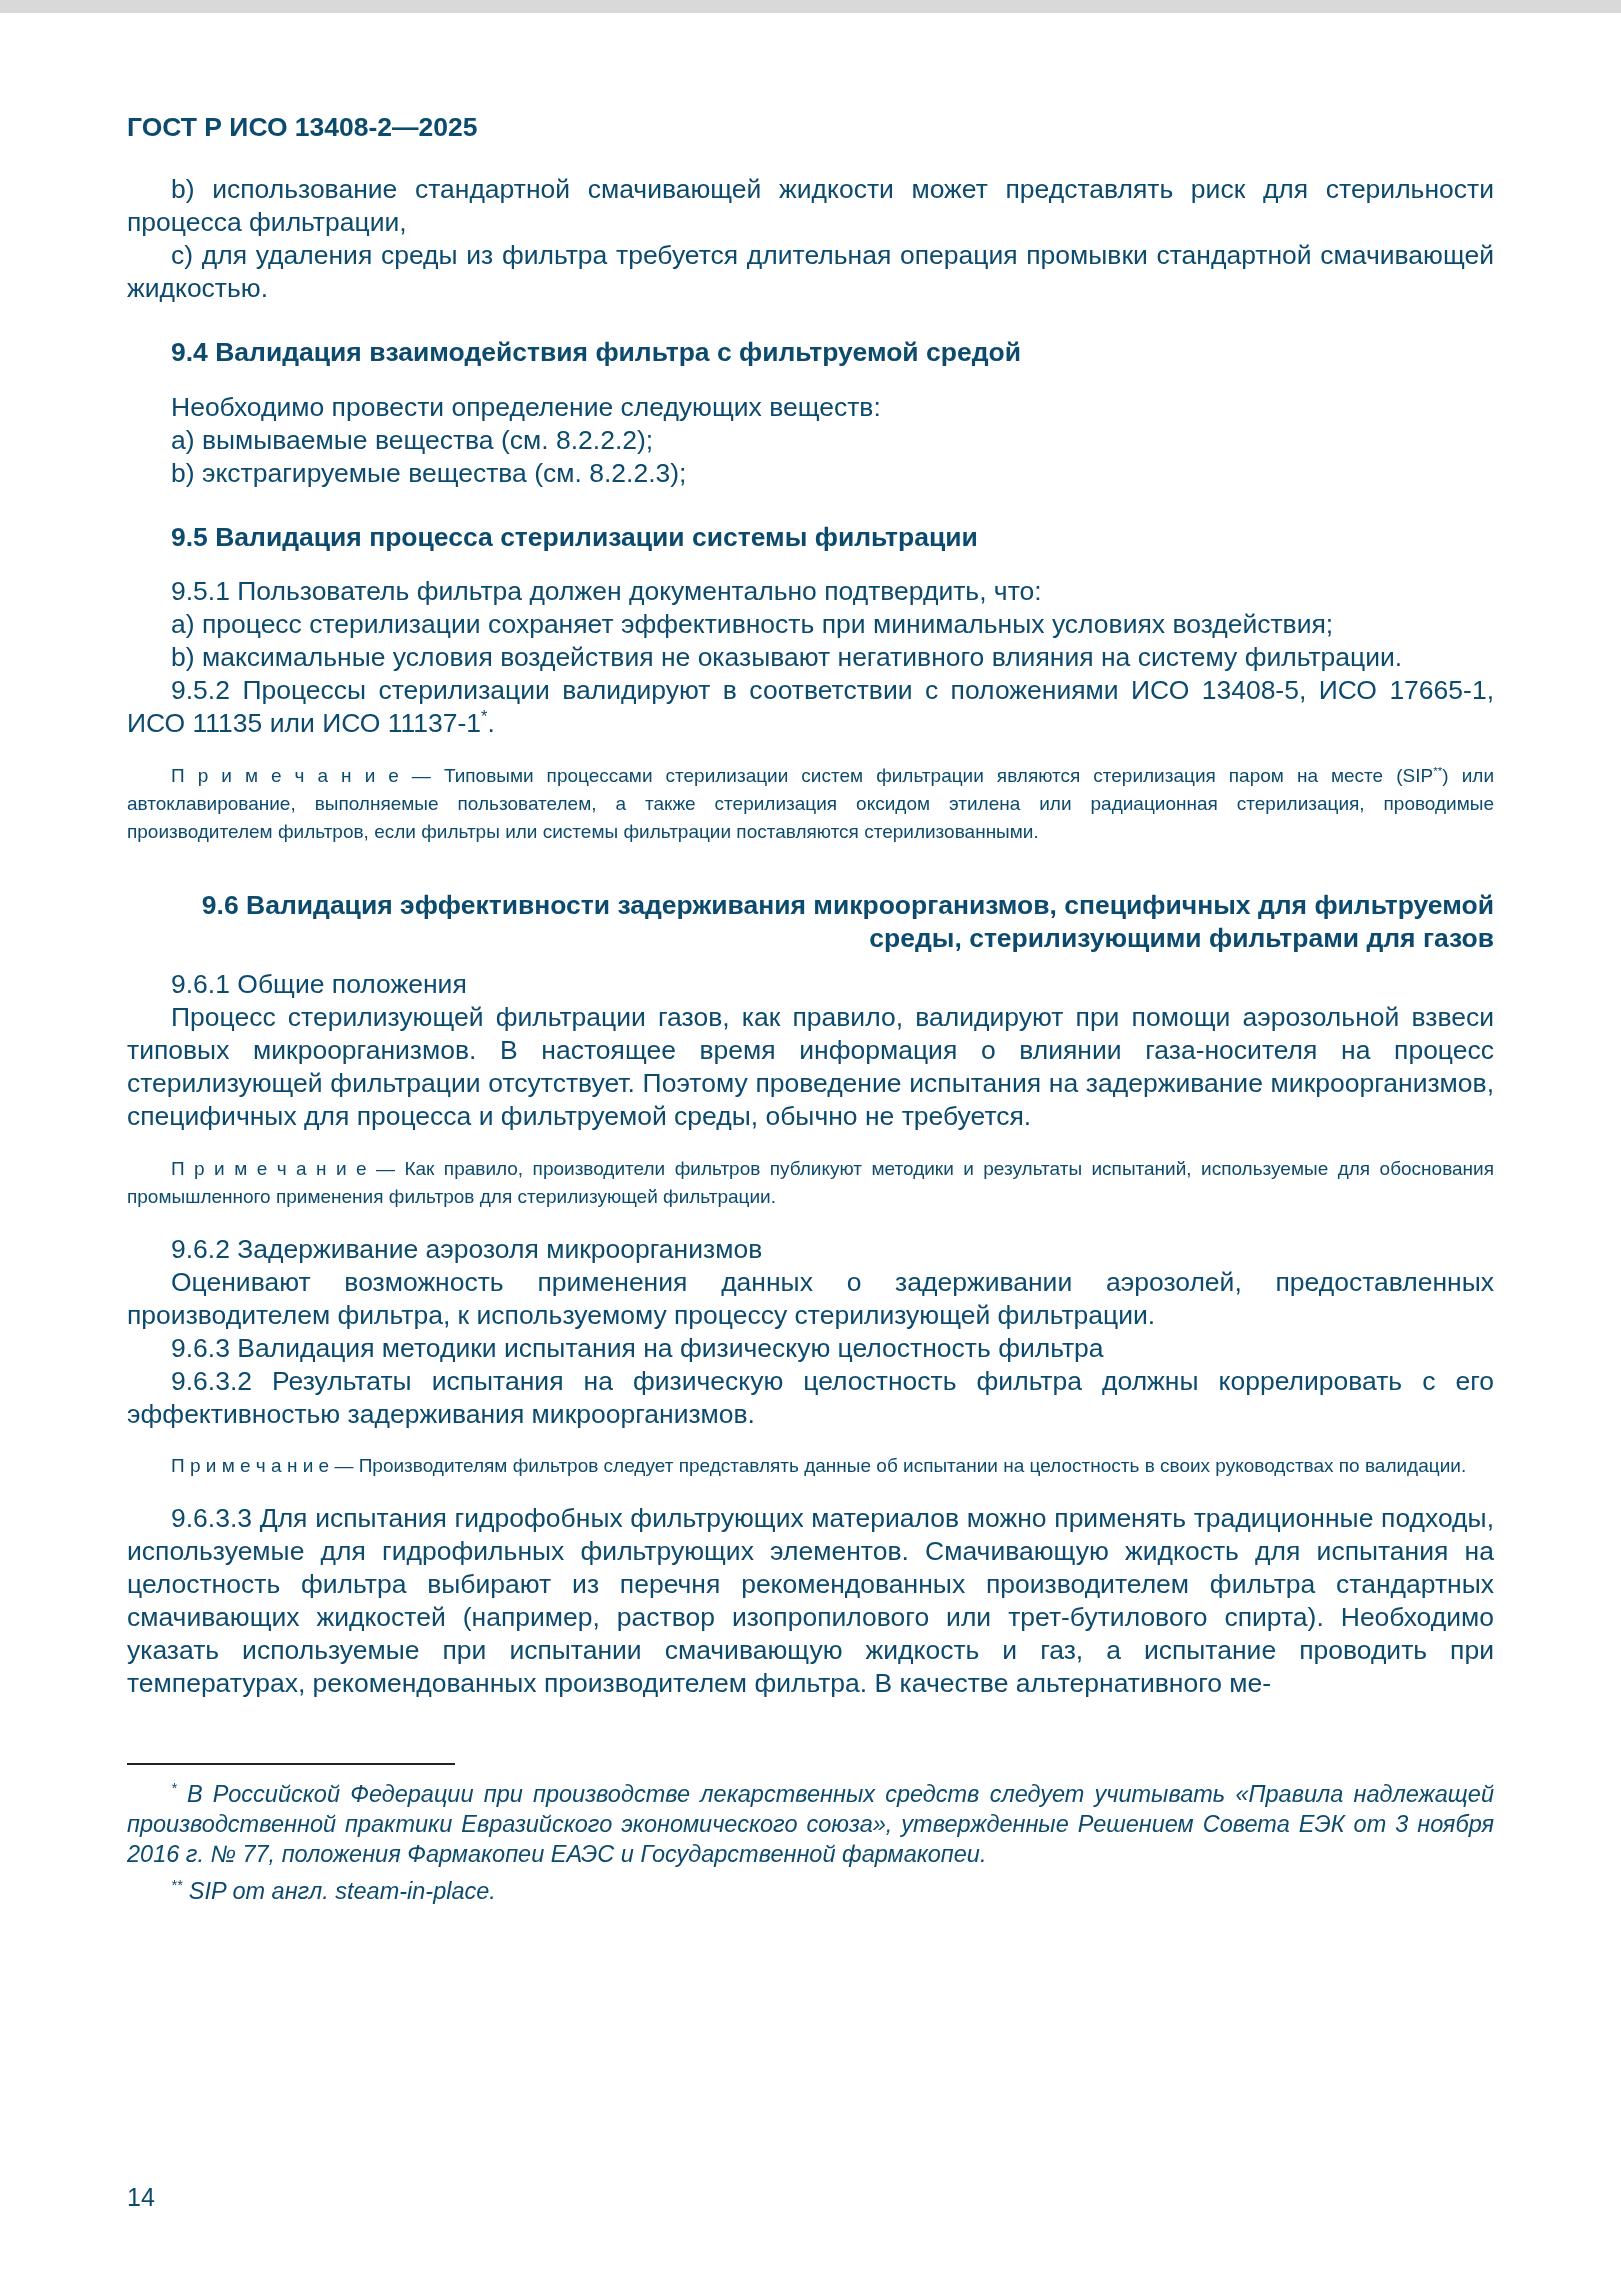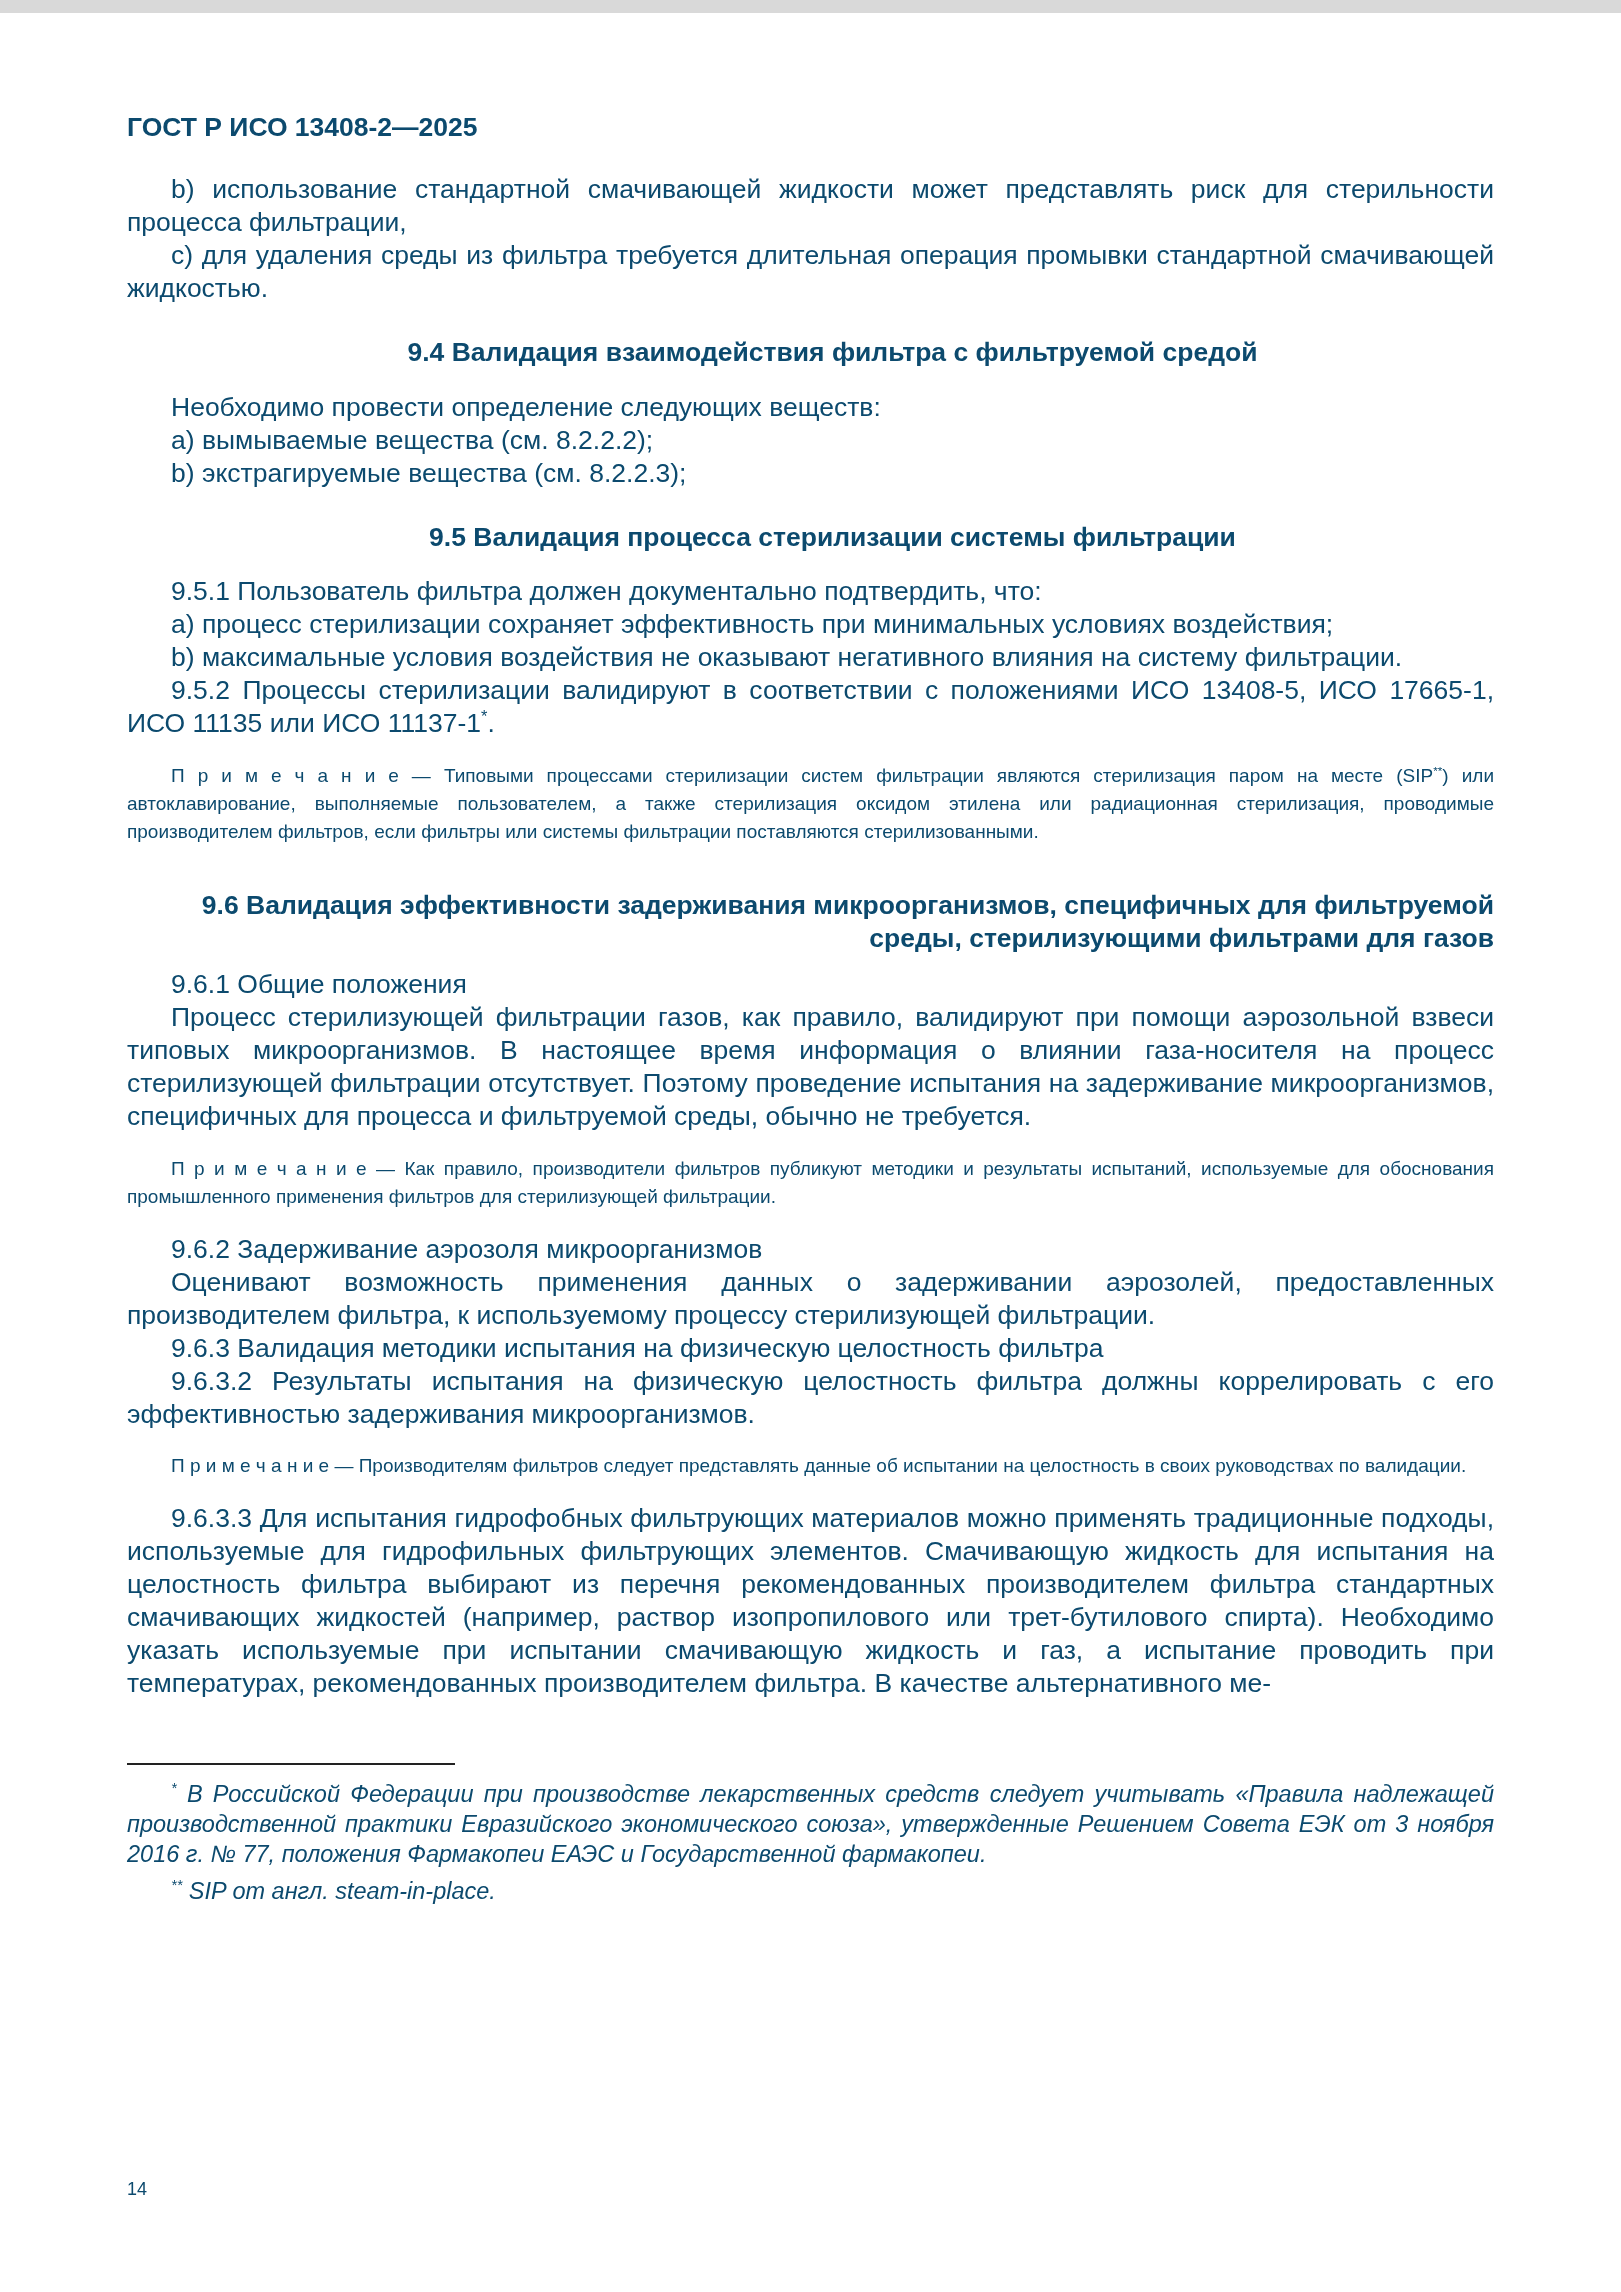--- a/index.html
+++ b/index.html
@@ -12,21 +12,21 @@
     position: relative;
     color: #0c4a6e;
     font-family: "Liberation Sans", "DejaVu Sans", sans-serif;
     font-size: 26.5px;
     line-height: 33px;
     padding: 98px 127px 0 127px;
     overflow: hidden;
   }
   .header { font-weight: bold; margin: 0 0 29px 0; }
   .p   { text-indent: 44px; text-align: justify; margin: 0; }
-  .h2  { font-weight: bold; text-indent: 44px; margin: 31px 0 21.6px 0; text-align: center; }
+  .h2  { font-weight: bold; text-indent: 44px; margin: 31px 0 21.6px 0; text-align: left; }
   .h2-hang {
     font-weight: bold;
     margin: 43px 0 13.7px 44px;
     padding-left: 44px;
     text-indent: -44px;
     text-align: right;
   }
   .h3  { font-weight: normal; text-indent: 44px; margin: 0; text-align: left; }
   .note {
     font-size: 19px;
@@ -44,21 +44,21 @@
     margin: 0 0 13.7px 0;
   }
   .footnote {
     font-style: italic;
     font-size: 23.5px;
     line-height: 30px;
     text-indent: 44px;
     text-align: justify;
     margin: 0 0 7.8px 0;
   }
-  .page-number { position: absolute; left: 127px; bottom: 100px; font-size: 18px; }
+  .page-number { position: absolute; left: 127px; bottom: 92px; font-size: 25px; }
 </style>
 </head>
 <body>
 
 <div class="page">
   <div class="header">ГОСТ Р ИСО 13408-2—2025</div>
 
   <div>
       <p class="p">b) использование стандартной смачивающей жидкости может представлять риск для стерильности процесса фильтрации,</p>
       <p class="p">c) для удаления среды из фильтра требуется длительная операция промывки стандартной смачивающей жидкостью.</p>

